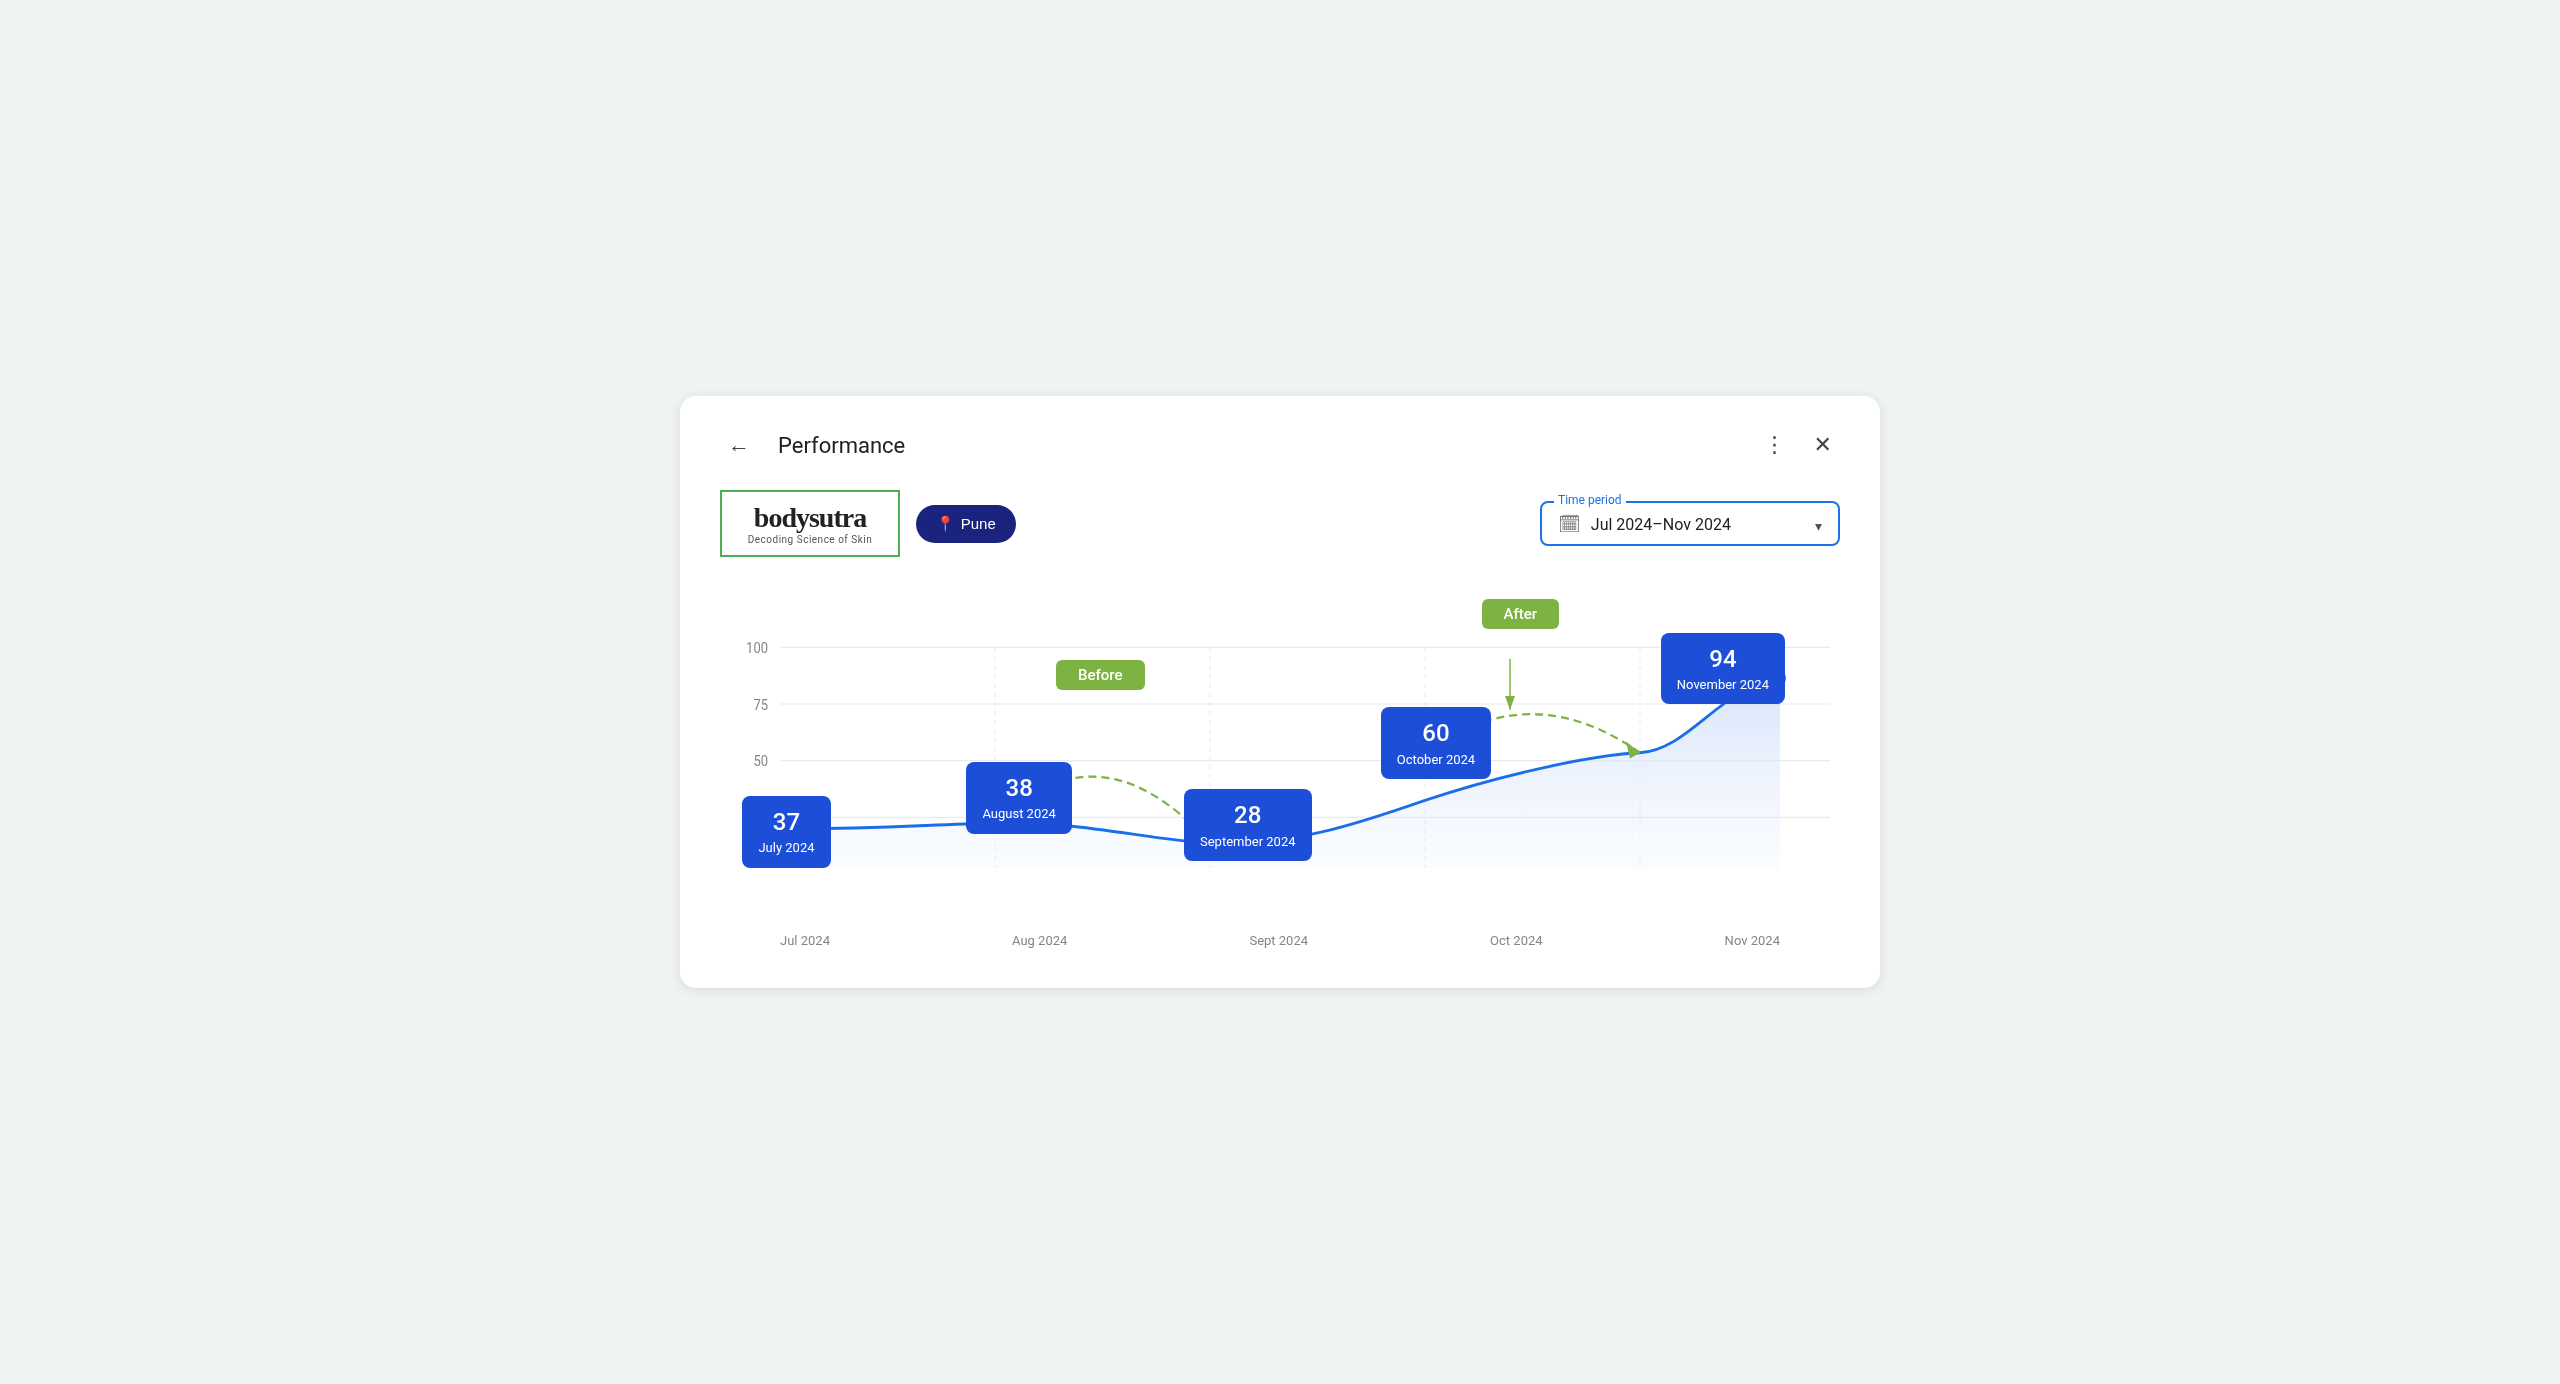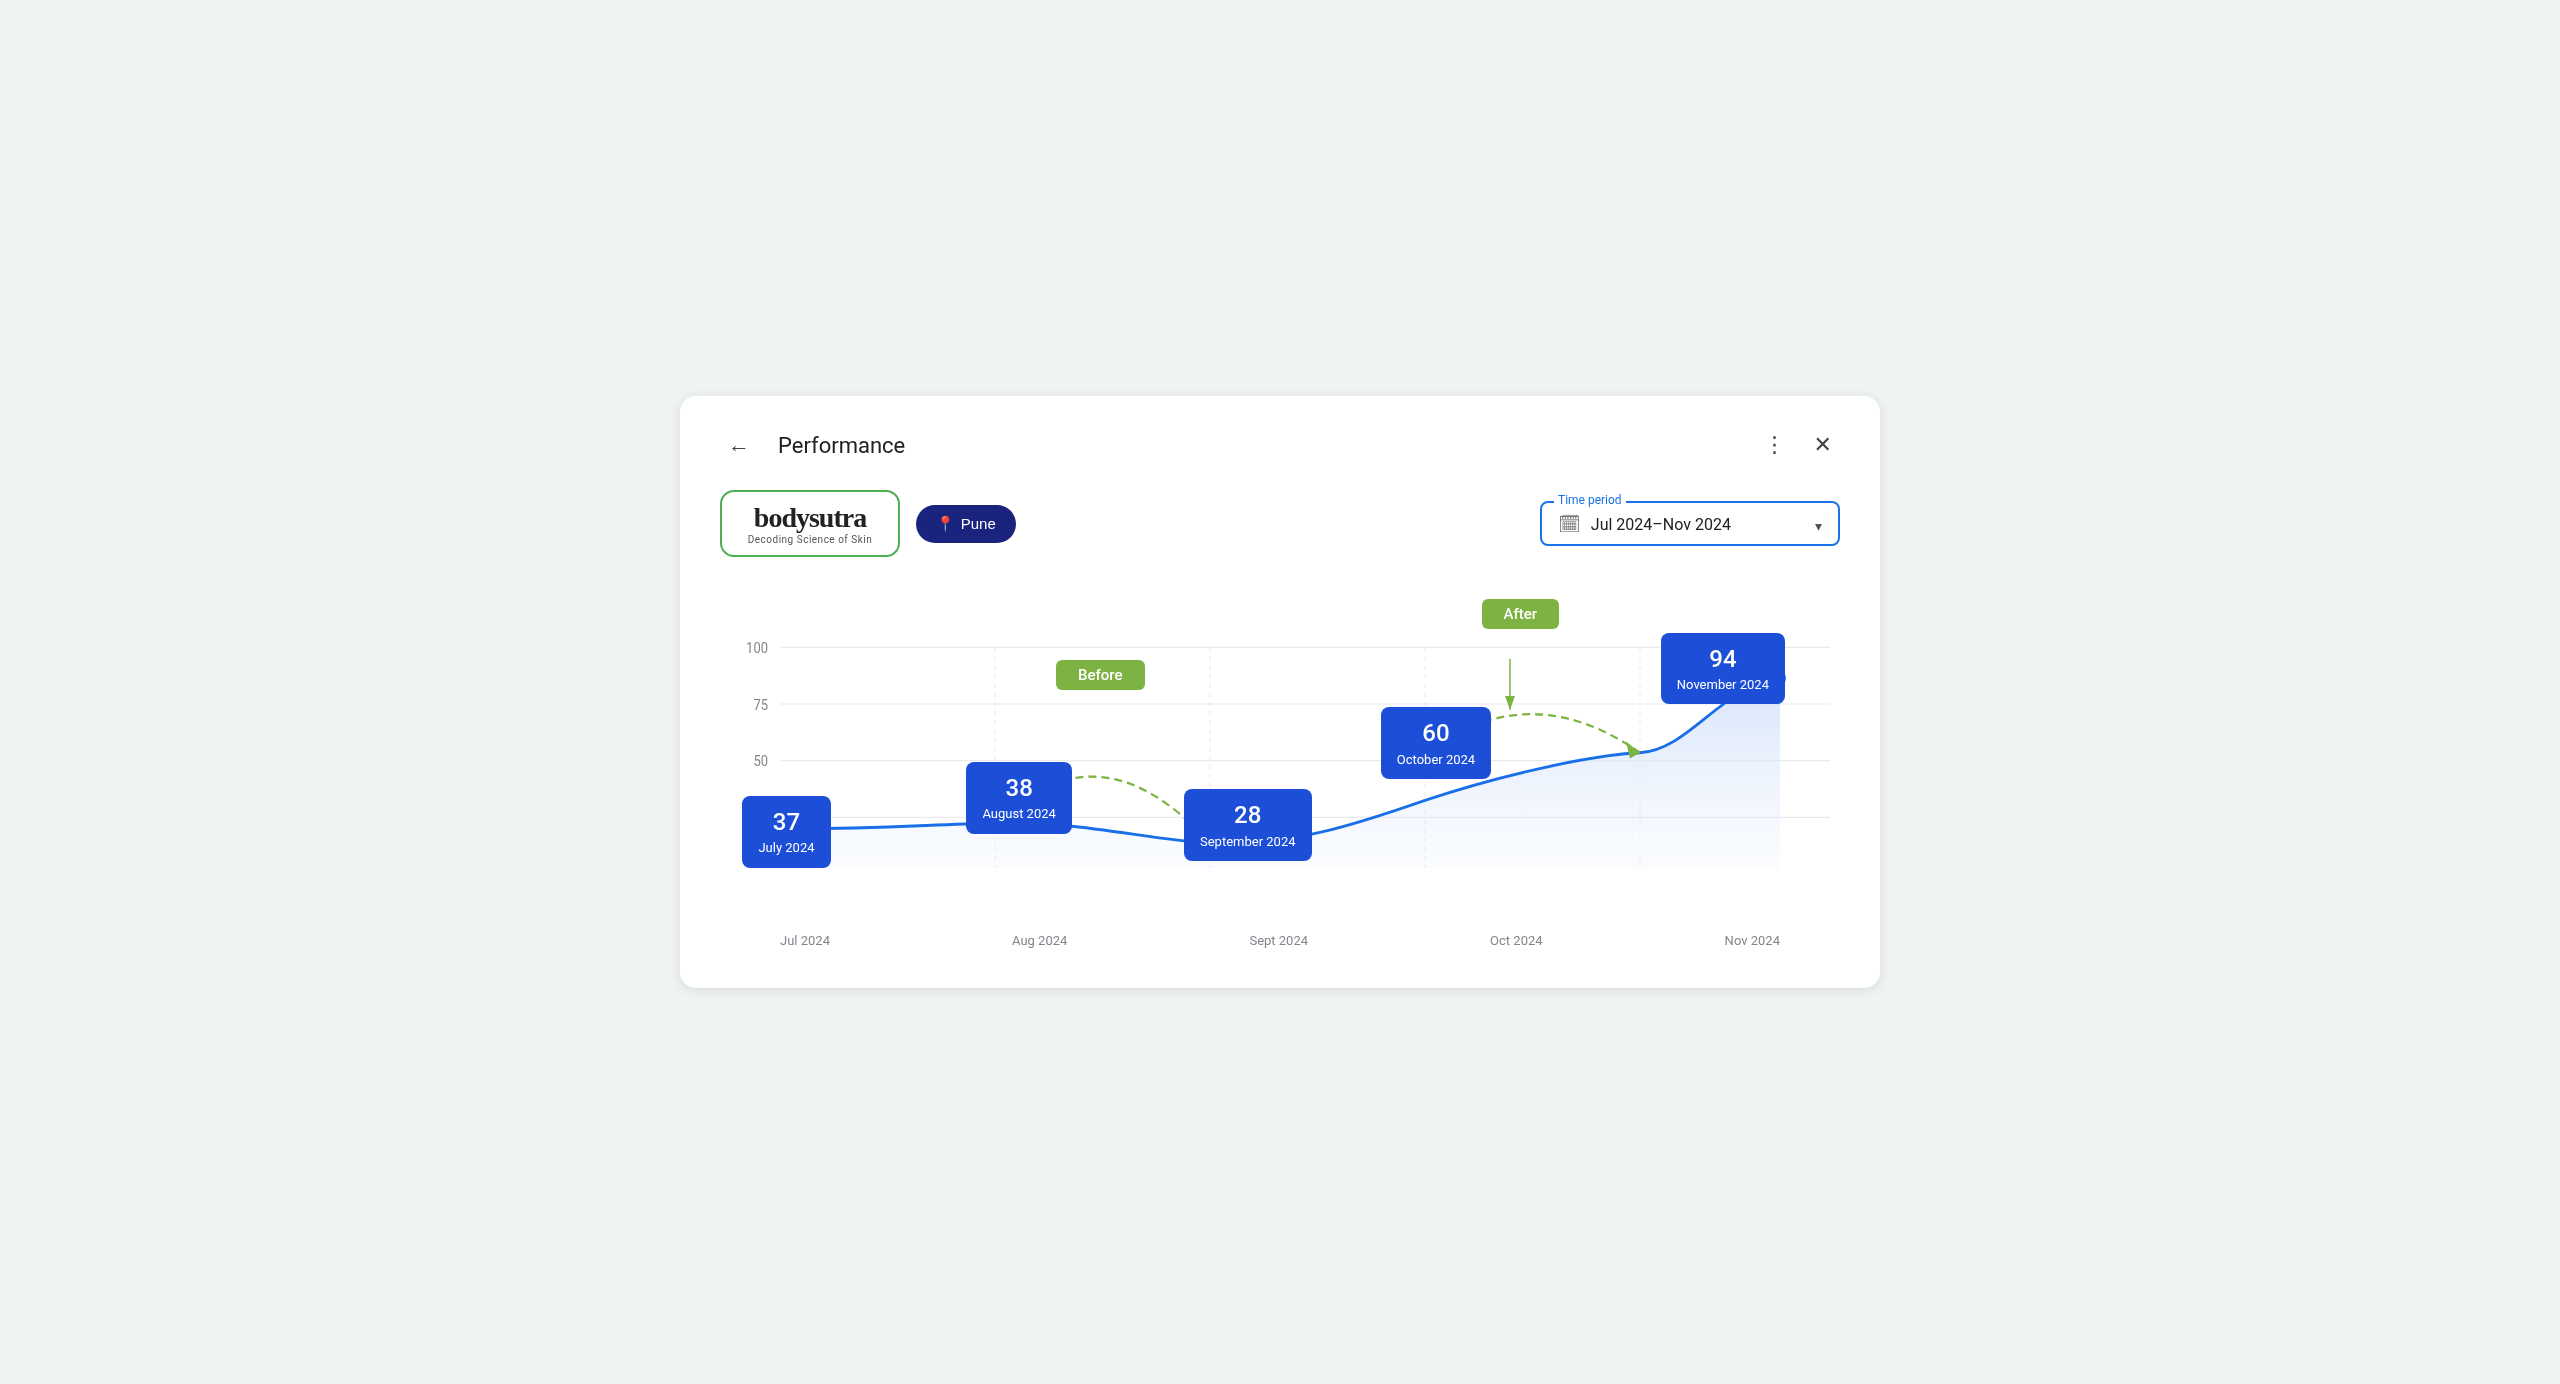--- a/index.html
+++ b/index.html
@@ -57,21 +57,21 @@
     }
     
     .brand-row {
       display: flex;
       align-items: center;
       gap: 16px;
       margin-bottom: 28px;
     }
     .logo-box {
       border: 2px solid #4CAF50;
-      border-radius: 14px;
+      border-radius: 0;
       padding: 10px 18px;
       display: flex;
       flex-direction: column;
       align-items: center;
       min-width: 180px;
     }
     .logo-text {
       font-size: 28px;
       font-weight: 700;
       color: #222;

